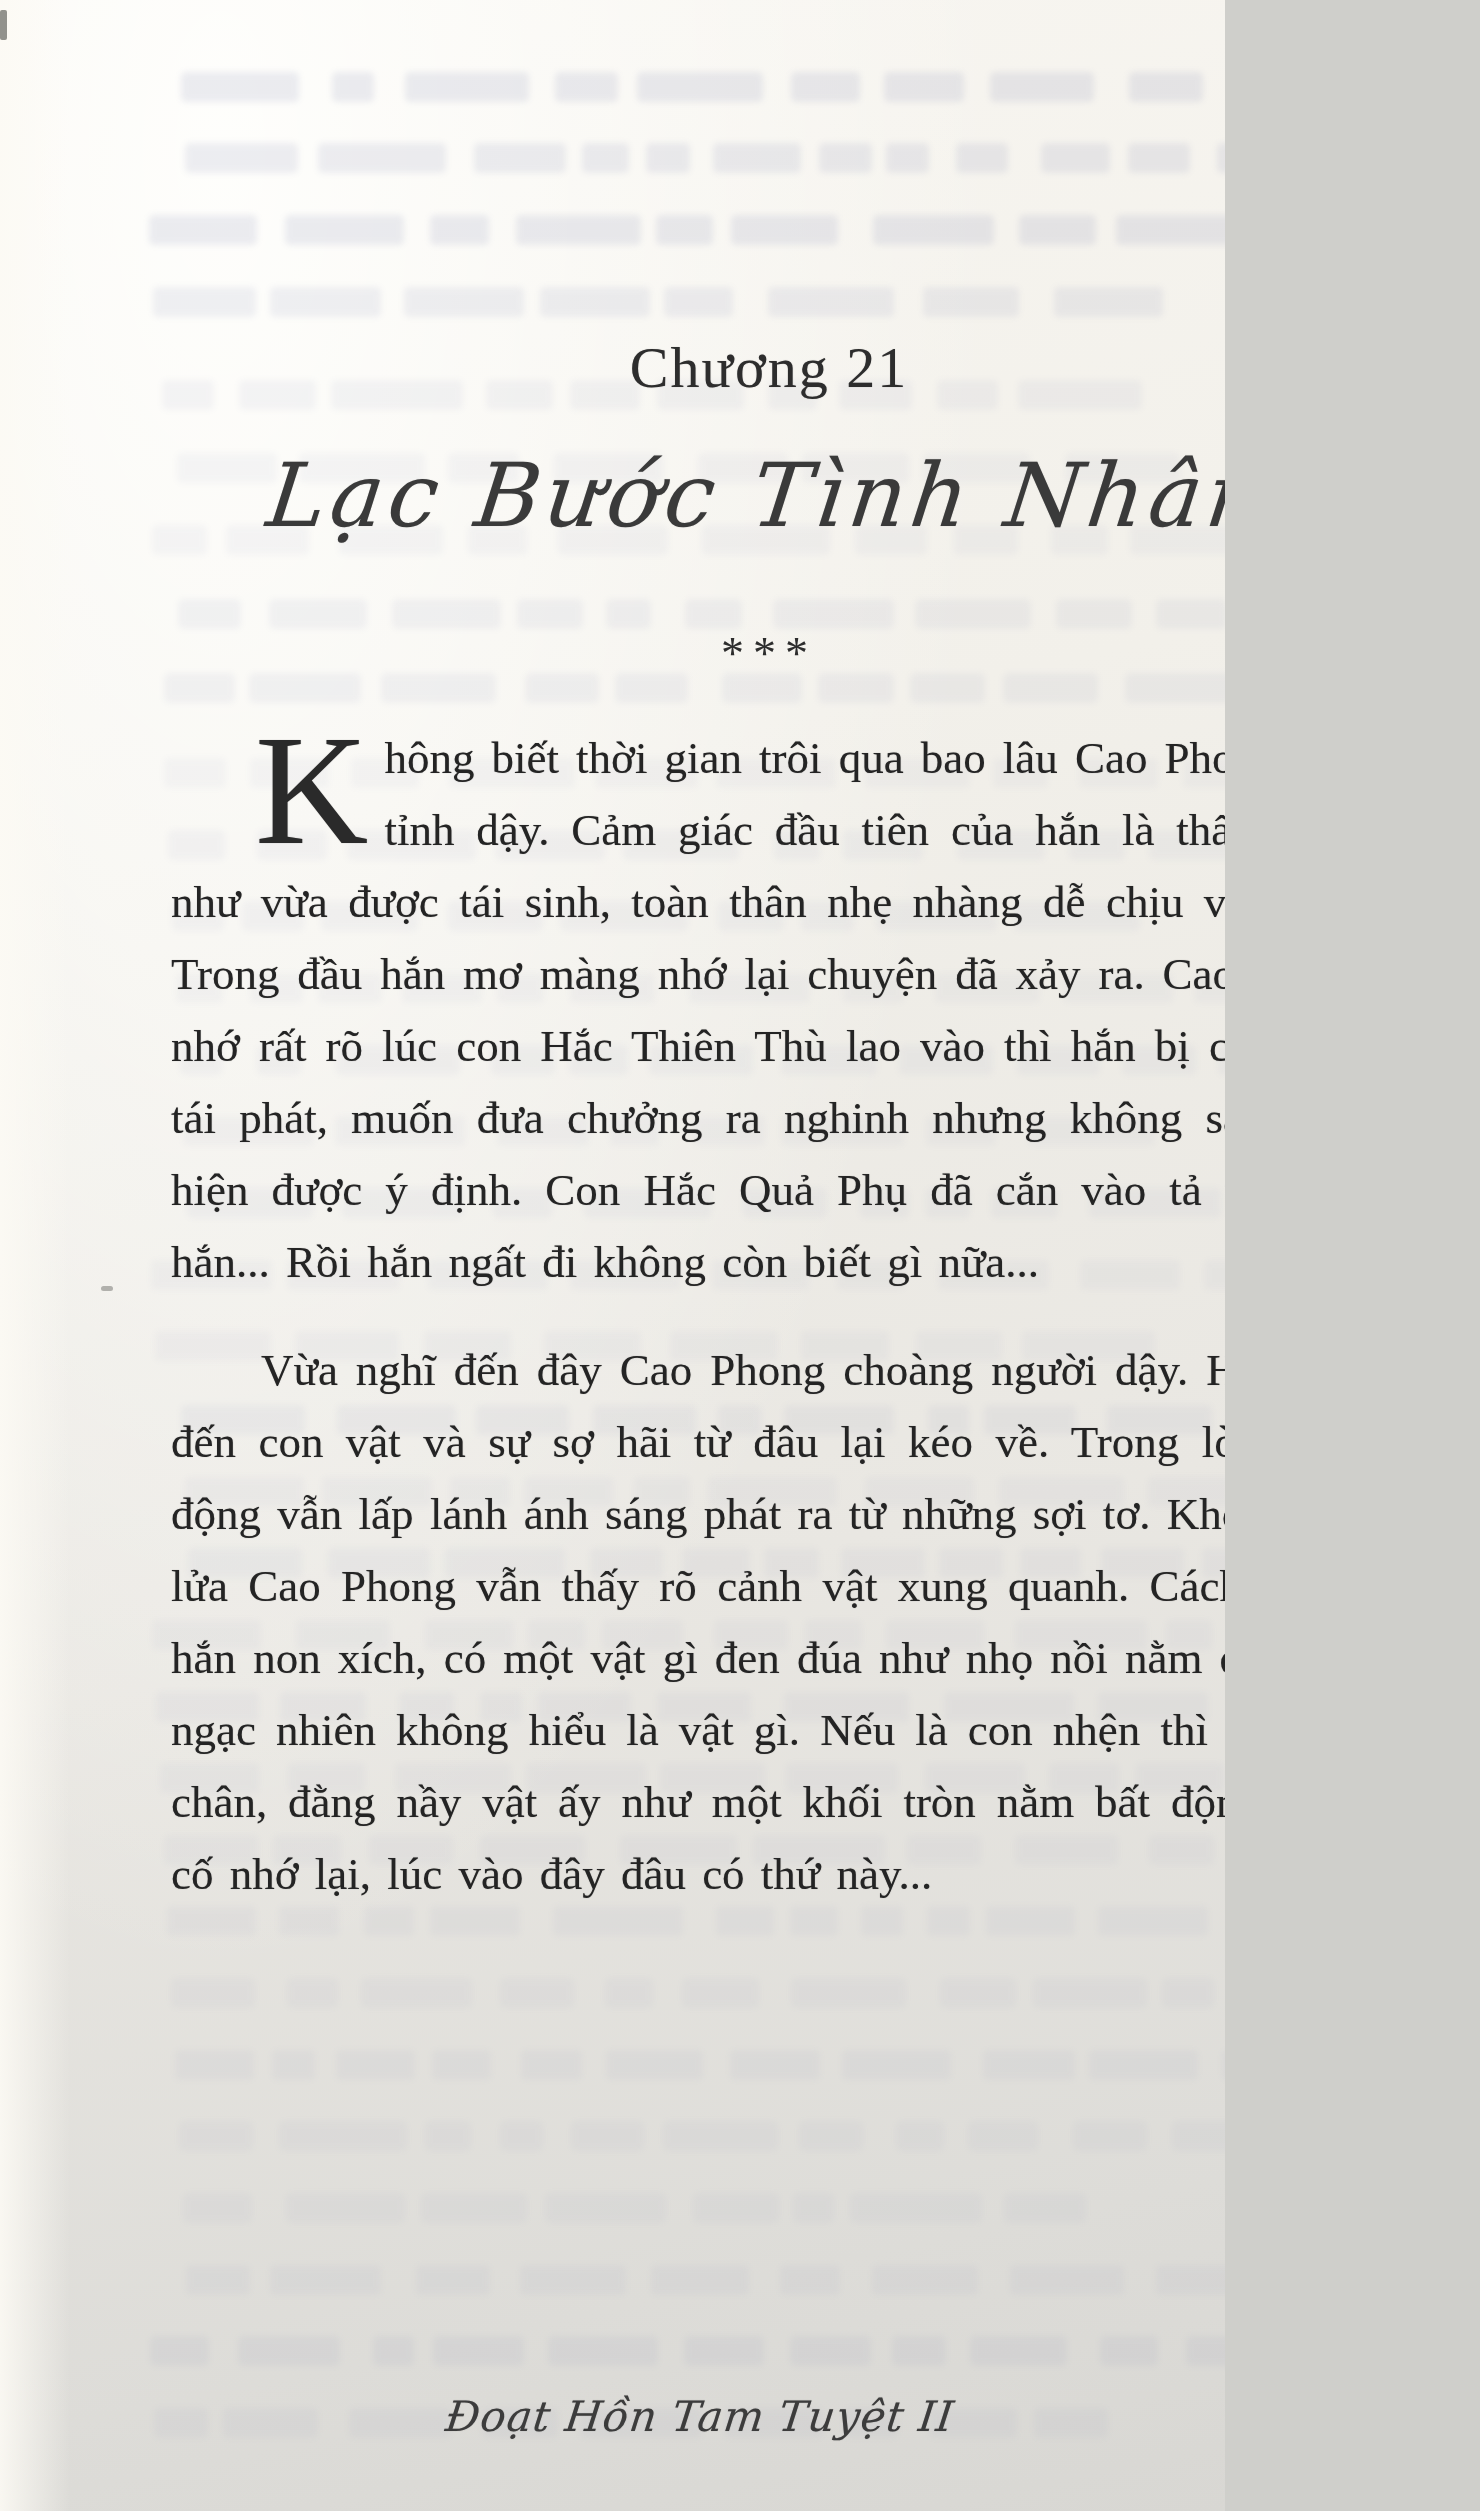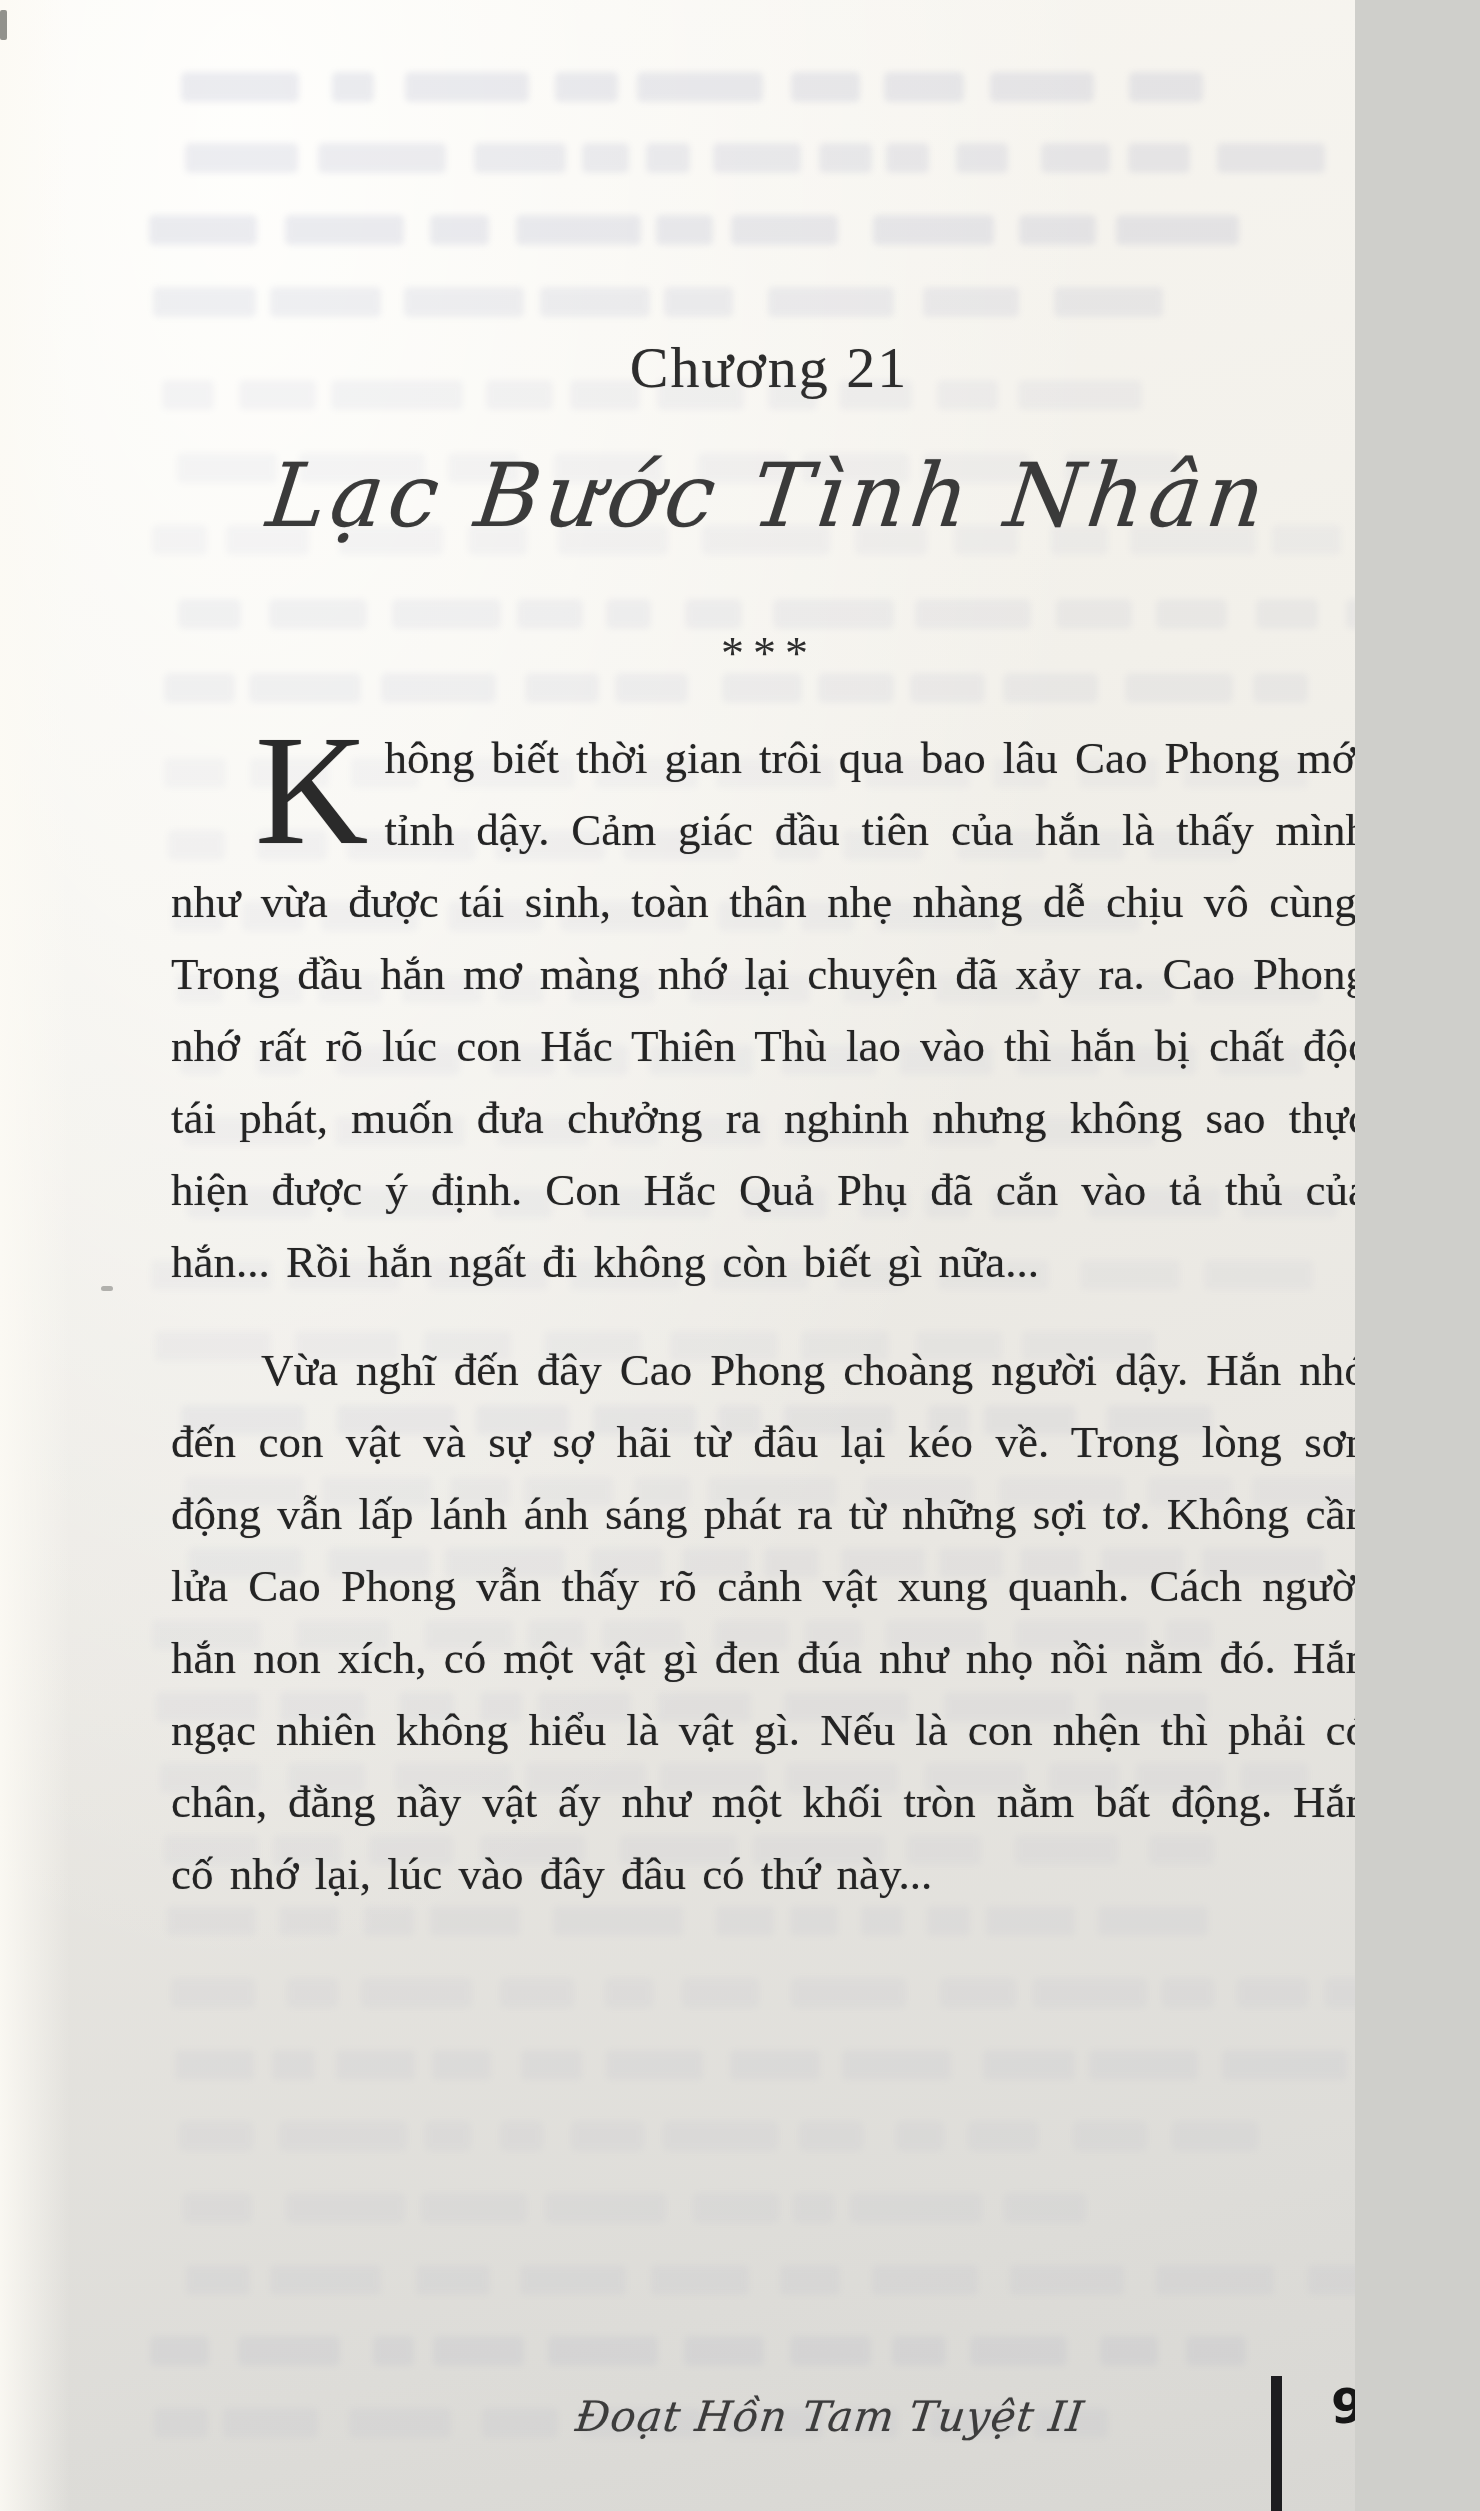--- a/index.html
+++ b/index.html
@@ -1,18 +1,18 @@
 <!DOCTYPE html>
 <html><head>
 <meta charset="utf-8">
 <style>
   html,body{margin:0;padding:0;background:#cfcfcb;}
   .page{
     position:relative;
-    width:1355px;height:2511px;
+    width:1225px;height:2511px;
     overflow:hidden;
     background:
       radial-gradient(ellipse at 18% 6%, rgba(255,255,253,.9), rgba(255,255,253,0) 55%),
       linear-gradient(168deg,#f8f6f1 0%,#f2f0ea 32%,#e9e7e2 62%,#dddcd8 88%,#d8d7d3 100%);
     font-family:"Liberation Serif","DejaVu Serif",serif;
     color:#242424;
   }
   .page::before{ 
     content:"";position:absolute;left:0;top:0;width:70px;height:100%;
     background:linear-gradient(90deg,rgba(252,250,244,.9),rgba(252,250,244,0));

